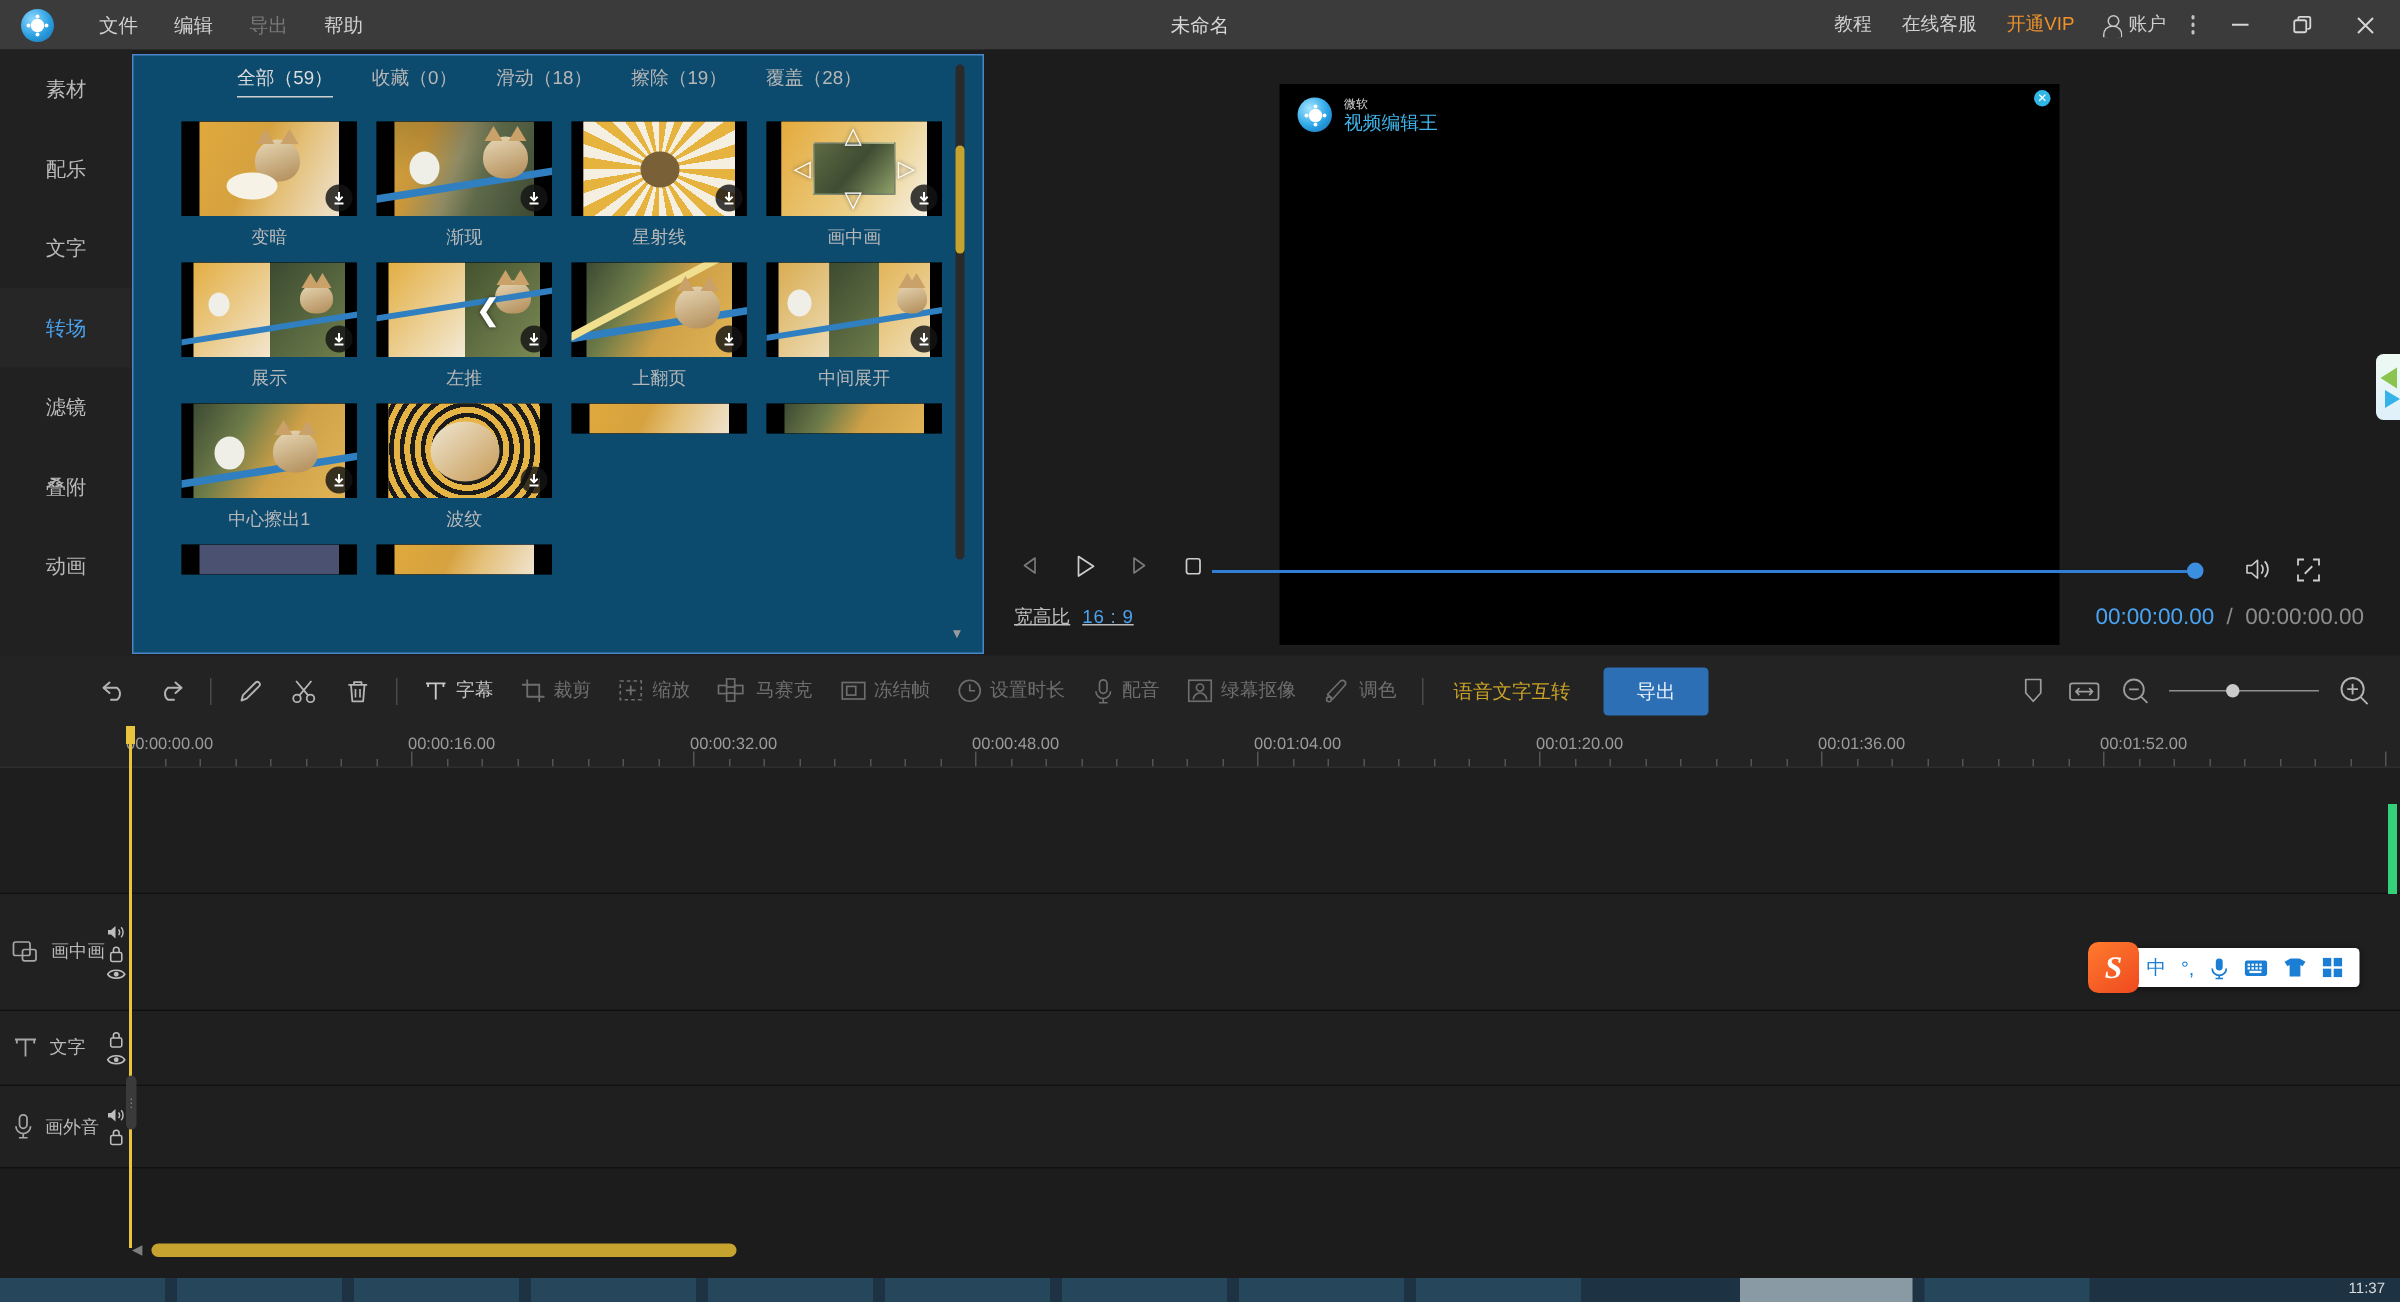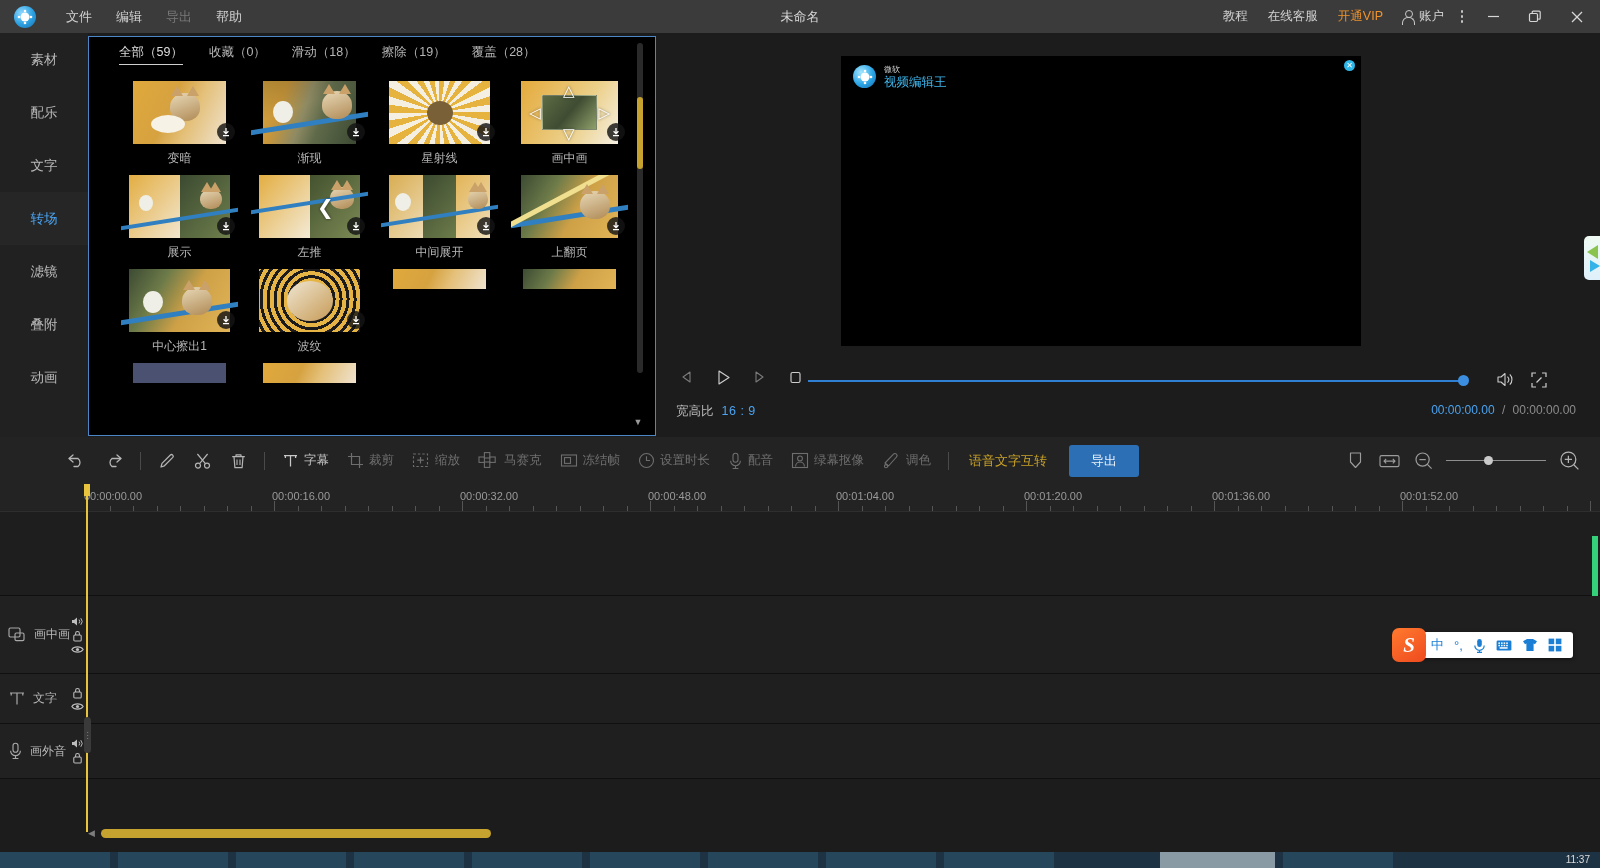--- a/index.html
+++ b/index.html
@@ -57,21 +57,21 @@
   }
   .side-item {
     height:53px; display:flex; align-items:center; justify-content:center;
     font-size:13.5px; color:#b9b9b9; cursor:default; position:relative;
   }
   .side-item.active { color:#4aa3f0; background:#262626; }
 
   
   .panel {
     position:absolute; left:88px; top:36px; width:568px; height:400px;
-    background:#000000; border:1px solid #4a86c8;
+    background:#0c4a6e; border:1px solid #4a86c8;padding-left:39px;
   }
   .panel-tabs { display:flex; align-items:center; height:34px; padding-left:30px; gap:26px; }
   .ptab { font-size:12.5px; color:#b6b6b6; cursor:default; padding-bottom:3px; white-space:nowrap; }
   .ptab.active { color:#dcdcdc; border-bottom:1.5px solid #cfcfcf; }
   .grid-wrap { position:absolute; left:0; top:42px; width:568px; height:356px; overflow:hidden; }
   .grid {
     display:grid; grid-template-columns: repeat(4, 130px); gap:8px 0px;
     padding-left:32px; padding-top:2px;
   }
   .cell { width:130px; }
@@ -136,21 +136,21 @@
   .split-v { position:absolute; inset:0; display:flex; }
   .split-v > div { flex:1; }
   .pip-outer { position:absolute; inset:0; background:linear-gradient(120deg,#e4aa3c,#ecd08a 60%,#f6f1e4); }
   .pip-inner { position:absolute; left:22%; top:22%; width:56%; height:56%;
       background:linear-gradient(130deg,#5d6b44,#3f4c32 50%,#8fa06a); border:1px solid rgba(255,255,255,.25); }
   .chev { position:absolute; color:#fff; font-size:15px; line-height:1; text-shadow:0 0 3px rgba(0,0,0,.6); }
 
   
   .preview-area { position:absolute; left:656px; top:33px; right:0; height:404px; background:#1c1c1c; }
   .video-box {
-    position:absolute; left:185px; top:23px; width:520px; height:290px; background:#000;
+    position:absolute; left:197px; top:23px; width:520px; height:374px; background:#000;
   }
   .wm { position:absolute; left:12px; top:8px; display:flex; align-items:center; gap:8px; }
   .wm-logo {
     width:23px; height:23px; border-radius:50%;
     background:radial-gradient(circle at 35% 32%, #a6e6ff 0%, #2aa5e6 55%, #1668ad 100%);
     position:relative;
   }
   .wm-logo::after{
     content:""; position:absolute; left:50%; top:50%; width:9px; height:9px;
     transform:translate(-50%,-50%); border-radius:50%; background:#fff;
@@ -162,23 +162,23 @@
     position:absolute; right:6px; top:4px; width:11px; height:11px; border-radius:50%;
     background:#2fb7e8; display:flex; align-items:center; justify-content:center;
     font-size:8px; color:#fff; line-height:1;
   }
   .pctrl { position:absolute; left:20px; top:333px; display:flex; align-items:center; gap:14px; }
   .pbtn { width:22px; height:22px; display:flex; align-items:center; justify-content:center; cursor:default; }
   .vol-line { position:absolute; left:152px; top:347px; width:660px; height:2px; background:#2f7fd4; }
   .vol-knob { position:absolute; left:802px; top:342px; width:11px; height:11px; border-radius:50%; background:#3c8fe0; }
   .spk { position:absolute; left:840px; top:338px; cursor:default; }
   .fullscr { position:absolute; left:874px; top:338px; cursor:default; }
-  .ratio { position:absolute; left:20px; top:370px; font-size:12.5px; color:#bdbdbd; }
+  .ratio { position:absolute; left:20px; top:370px; font-size:12.5px; color:#bdbdbd;text-decoration:underline; }
   .ratio b { color:#4aa3f0; font-weight:normal; margin-left:8px; letter-spacing:.5px; }
-  .tcode { position:absolute; right:24px; top:370px; font-size:12px; }
+  .tcode { position:absolute; right:24px; top:370px; font-size:15px; }
   .tcode .cur { color:#4aa3f0; }
   .tcode .sep { color:#8c8c8c; margin:0 4px; }
   .tcode .tot { color:#8c8c8c; }
   .saved { position:absolute; right:12px; top:39px; font-size:11.5px; color:#9e9e9e; display:flex; align-items:center; gap:4px; }
 
   
   .sidewidget {
     position:absolute; right:0; top:236px; width:16px; height:44px;
     background:linear-gradient(180deg,#eefaf2,#dff0fb); border-radius:5px 0 0 5px;
     display:flex; align-items:center; justify-content:center; overflow:hidden;
@@ -461,57 +461,57 @@
                   <line x1="2" y1="8.6" x2="8" y2="8.6" stroke="#fff" stroke-width="1.3"></line>
                 </svg>
             </div>
           </div>
           <div class="cell-label">左推</div>
         </div>
 
         <div class="cell">
           <div class="thumb">
             <div class="art bars">
+              <div class="imgC" style="left:10px;right:10px"></div>
+              <div class="blue-stick" style="top:62%"></div>
+              <div class="white-stick" style="top:26%;background:#f0df8e"></div>
+              <div class="cat-face" style="right:18px;top:16px"></div>
+            </div>
+            <div class="dl">
+              <svg width="10" height="10" viewBox="0 0 10 10">
+                  <path d="M5 1 V6 M2.6 4.2 L5 6.6 L7.4 4.2" stroke="#fff" stroke-width="1.3" fill="none"></path>
+                  <line x1="2" y1="8.6" x2="8" y2="8.6" stroke="#fff" stroke-width="1.3"></line>
+                </svg>
+            </div>
+          </div>
+          <div class="cell-label">上翻页</div>
+        </div>
+
+        <div class="cell">
+          <div class="thumb">
+            <div class="art bars">
               <div class="split-v" style="left:8px;right:8px;">
                 <div style="background:linear-gradient(130deg,#d9ad52,#eddcb6)"></div>
                 <div style="background:linear-gradient(130deg,#3c4a30,#6d7c4a)">
                     <div class="blue-stick" style="top:62%;height:4px"></div>
                     <div class="dog-blob" style="left:6px;top:18px;width:16px;height:18px"></div>
                   </div>
                 <div style="background:linear-gradient(130deg,#e2b457,#f0e0bb)">
                     <div class="cat-face" style="right:2px;top:14px;width:20px;height:20px"></div>
                   </div>
               </div>
             </div>
             <div class="dl">
               <svg width="10" height="10" viewBox="0 0 10 10">
                   <path d="M5 1 V6 M2.6 4.2 L5 6.6 L7.4 4.2" stroke="#fff" stroke-width="1.3" fill="none"></path>
                   <line x1="2" y1="8.6" x2="8" y2="8.6" stroke="#fff" stroke-width="1.3"></line>
                 </svg>
             </div>
           </div>
           <div class="cell-label">中间展开</div>
-        </div>
-
-        <div class="cell">
-          <div class="thumb">
-            <div class="art bars">
-              <div class="imgC" style="left:10px;right:10px"></div>
-              <div class="blue-stick" style="top:62%"></div>
-              <div class="white-stick" style="top:26%;background:#f0df8e"></div>
-              <div class="cat-face" style="right:18px;top:16px"></div>
-            </div>
-            <div class="dl">
-              <svg width="10" height="10" viewBox="0 0 10 10">
-                  <path d="M5 1 V6 M2.6 4.2 L5 6.6 L7.4 4.2" stroke="#fff" stroke-width="1.3" fill="none"></path>
-                  <line x1="2" y1="8.6" x2="8" y2="8.6" stroke="#fff" stroke-width="1.3"></line>
-                </svg>
-            </div>
-          </div>
-          <div class="cell-label">上翻页</div>
         </div>
 
         <div class="cell">
           <div class="thumb">
             <div class="art bars">
               <div class="imgC" style="left:8px;right:8px"></div>
               <div class="blue-stick" style="top:66%"></div>
               <div class="dog-blob" style="left:22px;top:22px"></div>
               <div class="cat-face" style="right:26px;top:18px"></div>
             </div>

